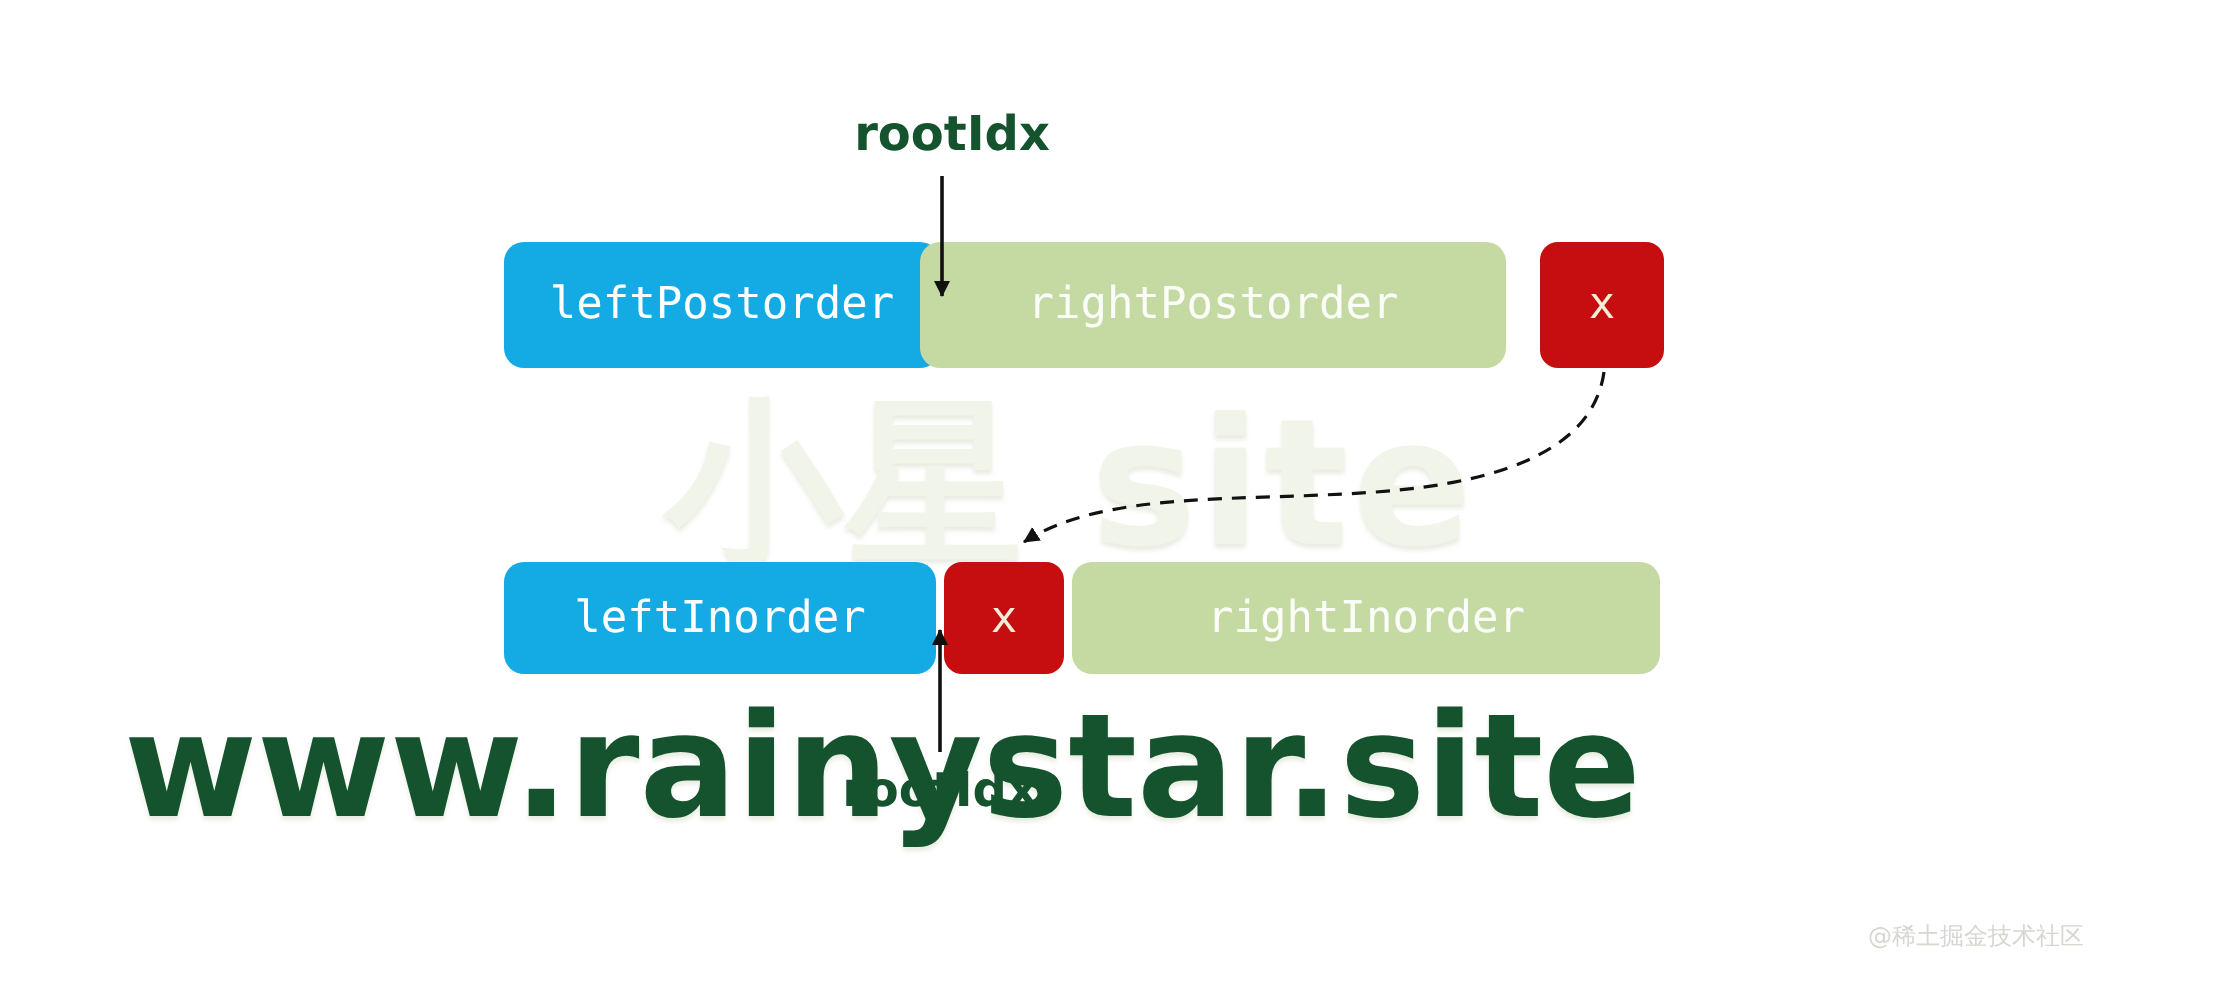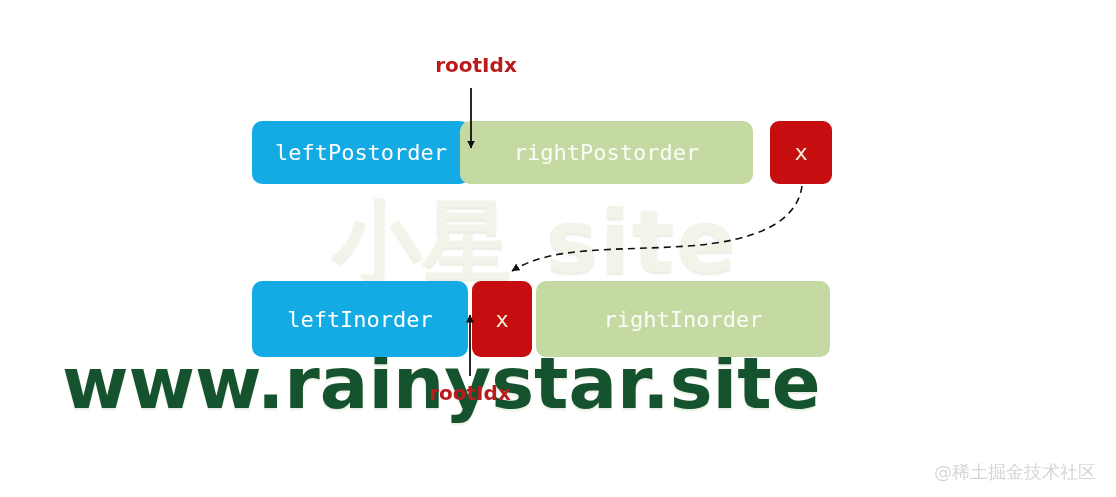--- a/index.html
+++ b/index.html
@@ -32,55 +32,55 @@
   .wm-bottom {
     left: 62px;
     top: 341px;
     font-size: 72px;
     color: #14532d;
     text-shadow: 0 2px 2px rgba(190,200,170,0.35), 0 -1px 1px rgba(255,255,255,0.9);
   }
   .wm-corner {
     left: 934px;
     top: 460px;
-    font-size: 18px;
+    font-size: 12px;
     font-weight: 400;
     color: #d7d6d1;
   }
 
   
   .box {
     position: absolute;
     display: flex;
     align-items: center;
     justify-content: center;
     border-radius: 10px;
     font-family: "DejaVu Sans Mono", "Liberation Mono", monospace;
     font-size: 22px;
     z-index: 2;
   }
   .box-blue  { background: var(--blue);  color: #ffffff; }
   .box-green { background: var(--green); color: rgba(255,255,255,0.93); }
   .box-red   { background: var(--red);   color: #f4eed9; border-radius: 9px; }
 
   .r1 { top: 121px; height: 63px; }
-  .r2 { top: 281px; height: 76px; }
+  .r2 { top: 281px; height: 56px; }
   .b-leftpost  { left: 252px; width: 218px; }
   .b-rightpost { left: 460px; width: 293px; }
   .b-xpost     { left: 770px; width: 62px;  }
   .b-leftin    { left: 252px; width: 216px; }
   .b-xin       { left: 472px; width: 60px;  }
   .b-rightin   { left: 536px; width: 294px; }
 
   
   .idx-label {
     position: absolute;
-    font-size: 20px;
+    font-size: 24px;
     font-weight: 700;
-    color: #b91c1c;
+    color: #14532d;
     white-space: nowrap;
     transform: translateX(-50%);
     z-index: 4;
   }
   .idx-top    { left: 476px; top: 53px;  }
   .idx-bottom { left: 470px; top: 381px; }
 
   
   .arrows {
     position: absolute;

